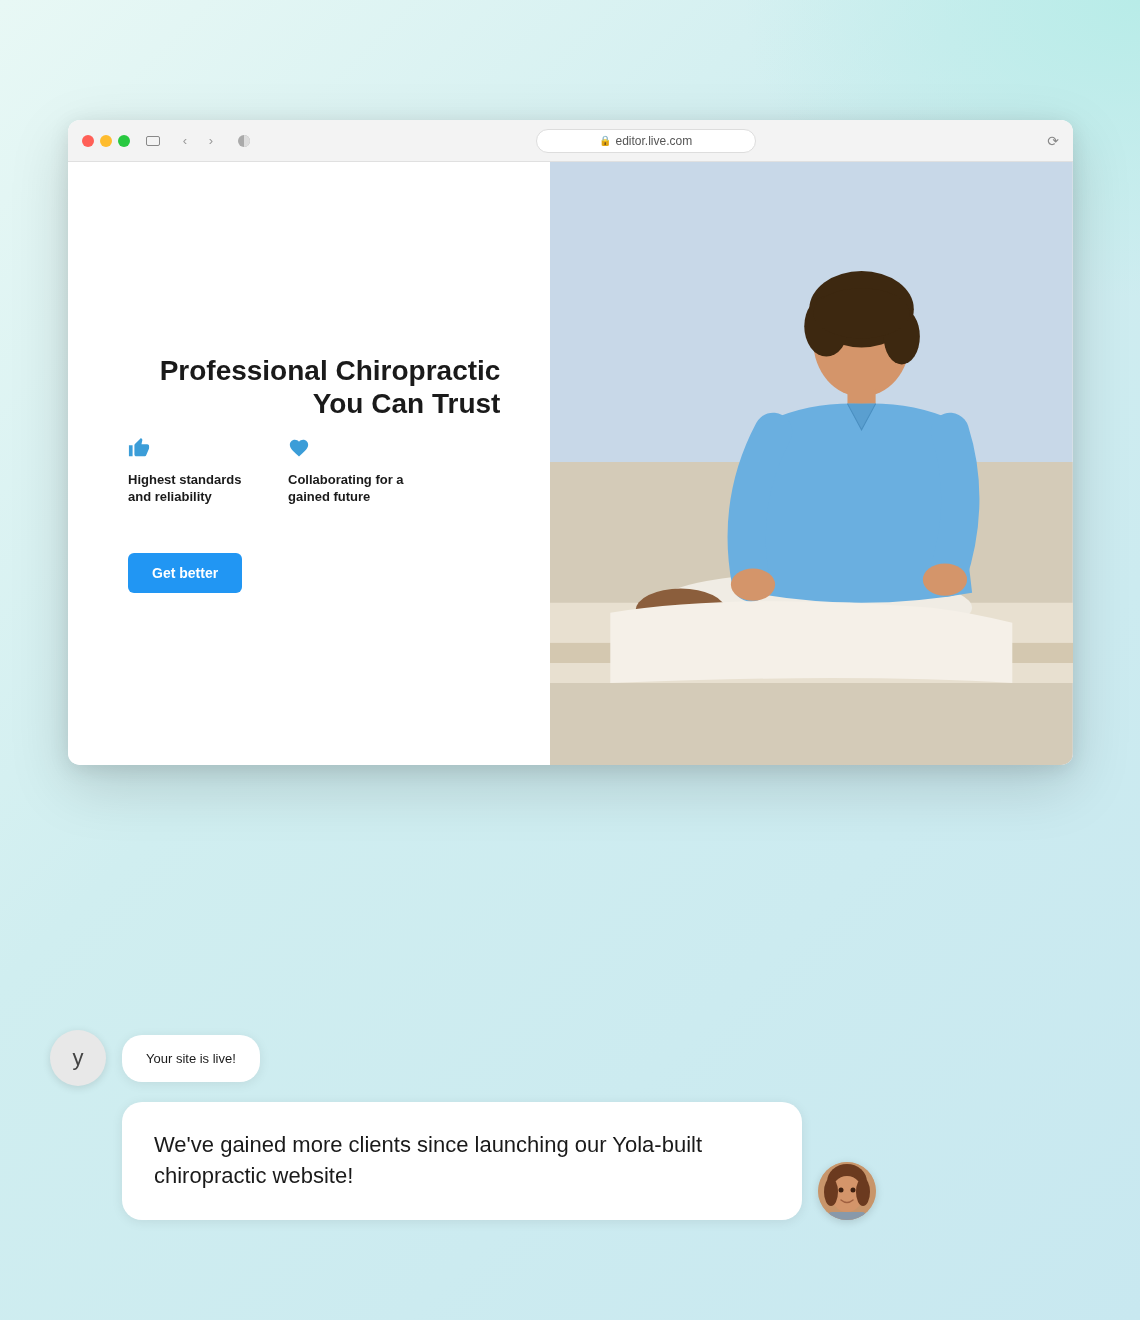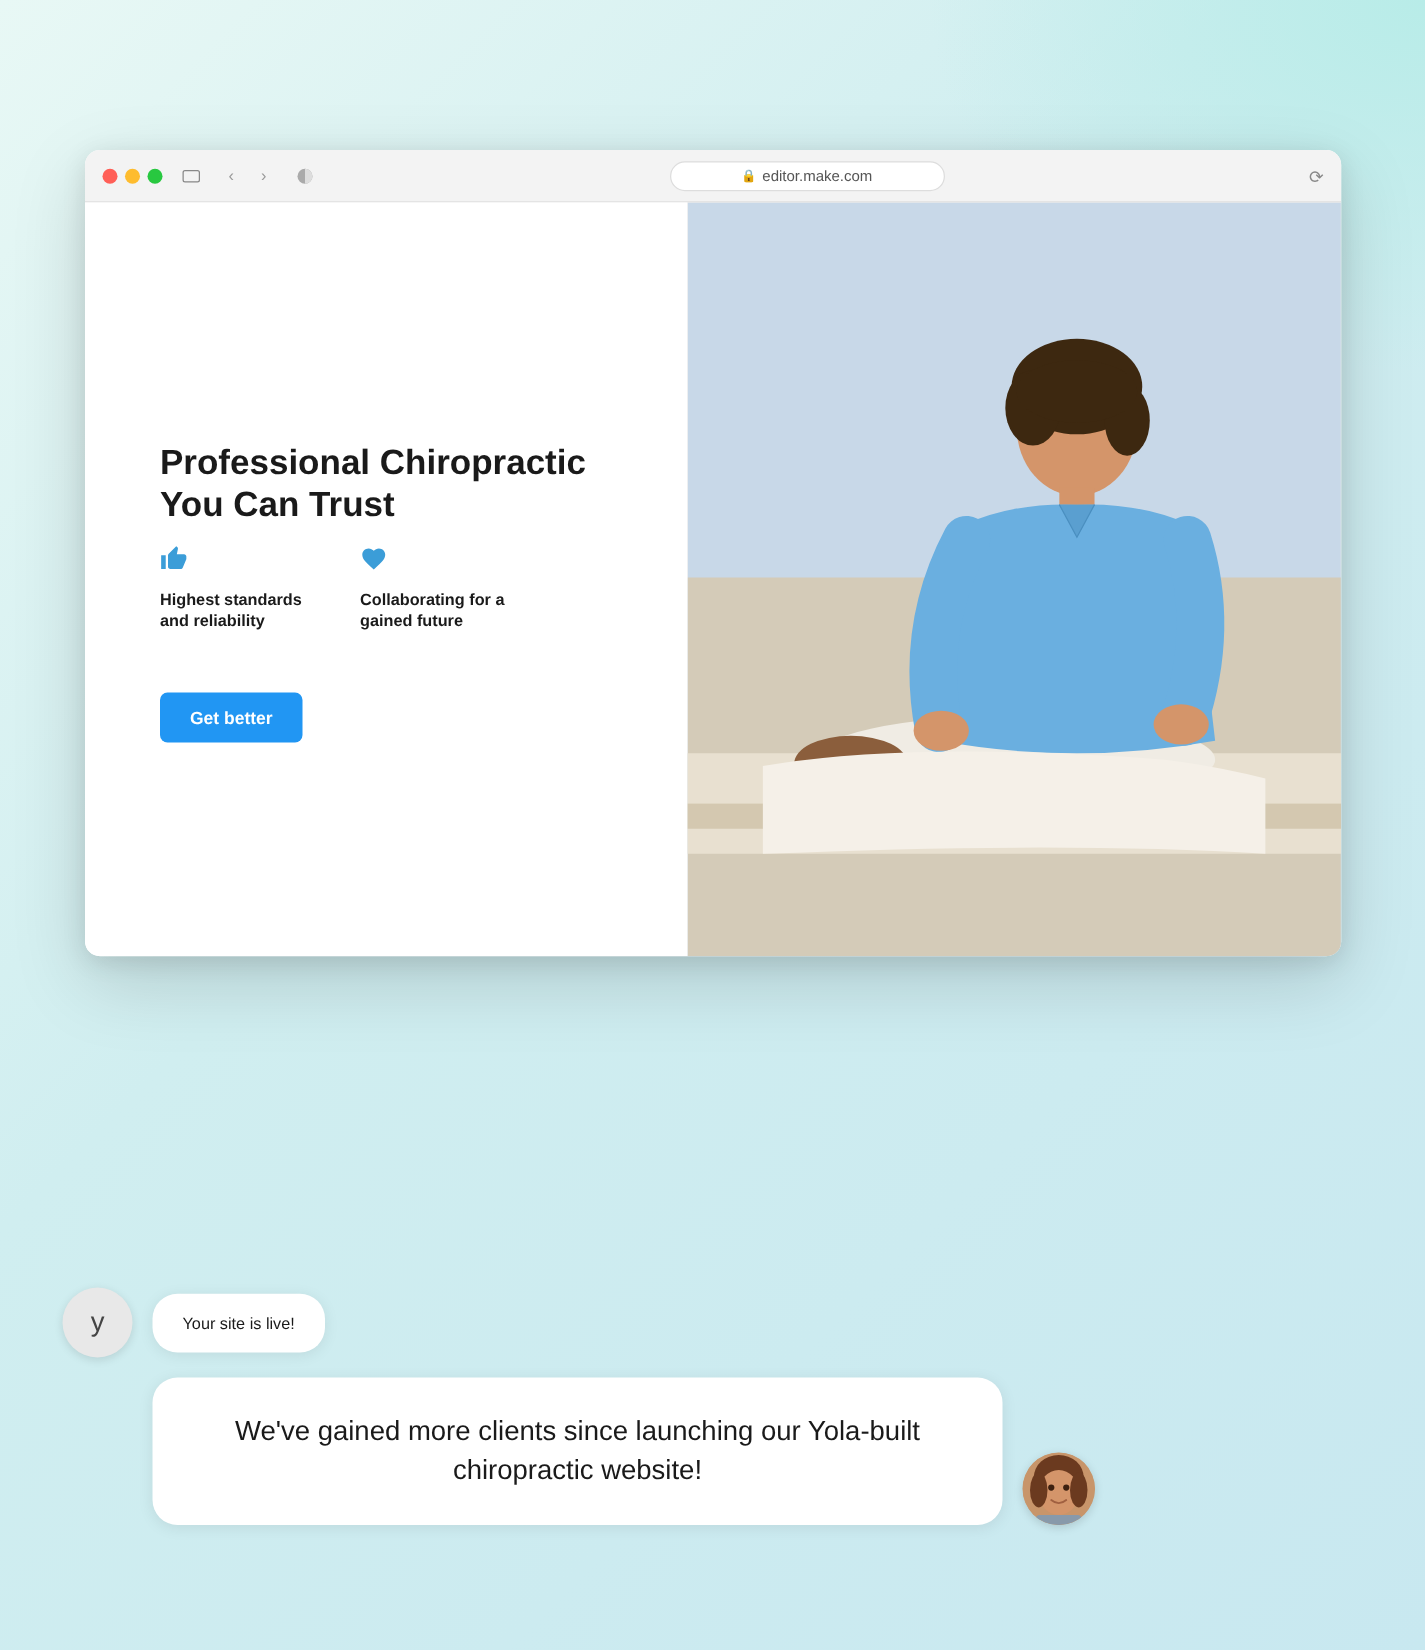--- a/index.html
+++ b/index.html
@@ -165,20 +165,21 @@
       font-weight: 500;
       letter-spacing: 0.3px;
     }
 
     .hero-title {
       font-size: 28px;
       font-weight: 800;
       color: #1a1a1a;
       line-height: 1.2;
       margin-bottom: 16px;
+      text-align: right;
     }
 
     .hero-subtitle {
       font-size: 13px;
       color: #666;
       line-height: 1.6;
       margin-bottom: 28px;
       max-width: 260px;
     }
 
@@ -258,21 +259,20 @@
       color: #1a1a1a;
       box-shadow: 0 2px 12px rgba(0,0,0,0.08);
     }
 
     .chat-row-2 {
       display: flex;
       align-items: flex-end;
       gap: 0;
       padding-left: 72px;
       position: relative;
-      text-align: center;
     }
 
     .chat-bubble-2 {
       background: #fff;
       border-radius: 20px;
       padding: 28px 32px;
       font-size: 22px;
       font-weight: 500;
       color: #1a1a1a;
       line-height: 1.4;
@@ -325,21 +325,21 @@
     <div style="width:20px;height:20px;display:flex;align-items:center;justify-content:center;margin-left:4px;">
       <svg width="14" height="14" viewBox="0 0 14 14" fill="none">
         <path d="M7 1a6 6 0 1 0 0 12A6 6 0 0 0 7 1z" fill="#aaa"></path>
         <path d="M7 1a6 6 0 0 1 0 12V1z" fill="#ddd"></path>
       </svg>
     </div>
 
     <div class="address-bar-wrap">
       <div class="address-bar">
         <span class="lock-icon">🔒</span>
-        <span>editor.make.com</span>
+        <span>editor.live.com</span>
       </div>
     </div>
 
     <div class="reload-icon">⟳</div>
   </div>
 
   <div class="site-content">
 
     <div class="site-left">
       <h1 class="hero-title">Professional Chiropractic You Can Trust</h1>

